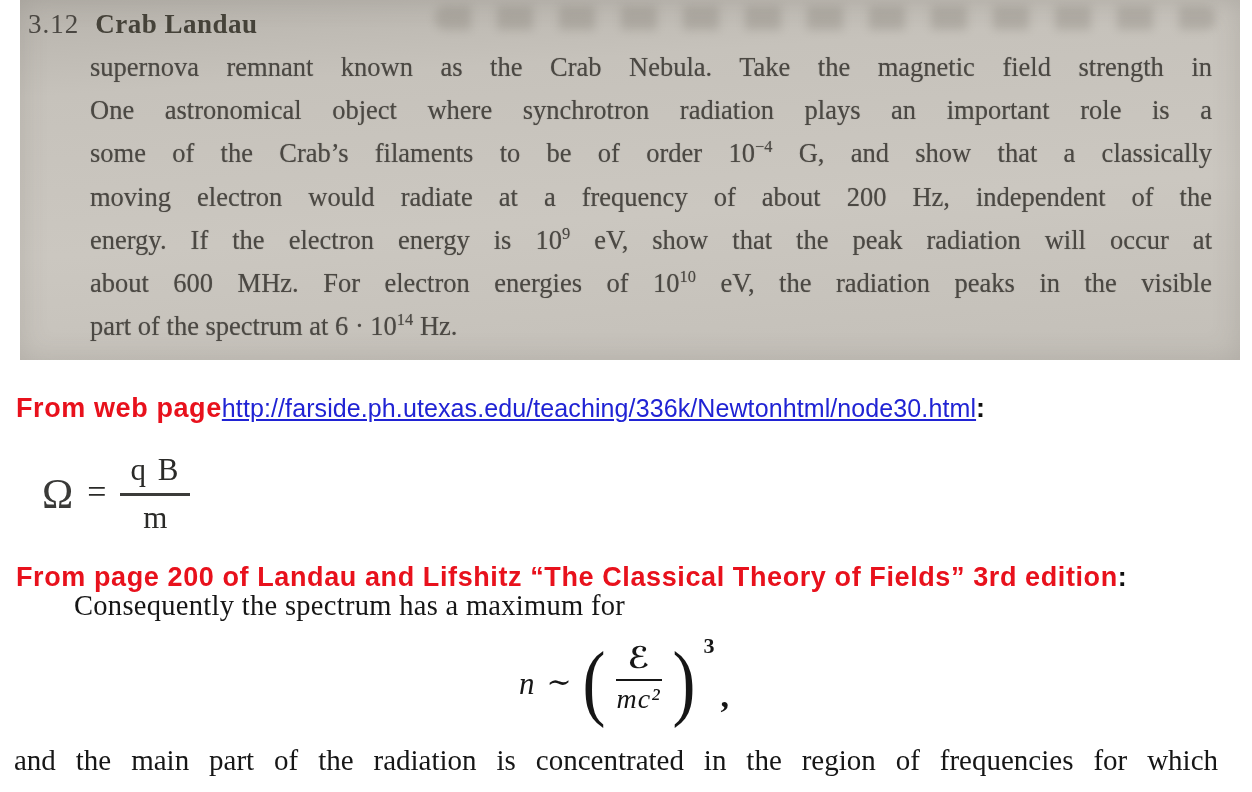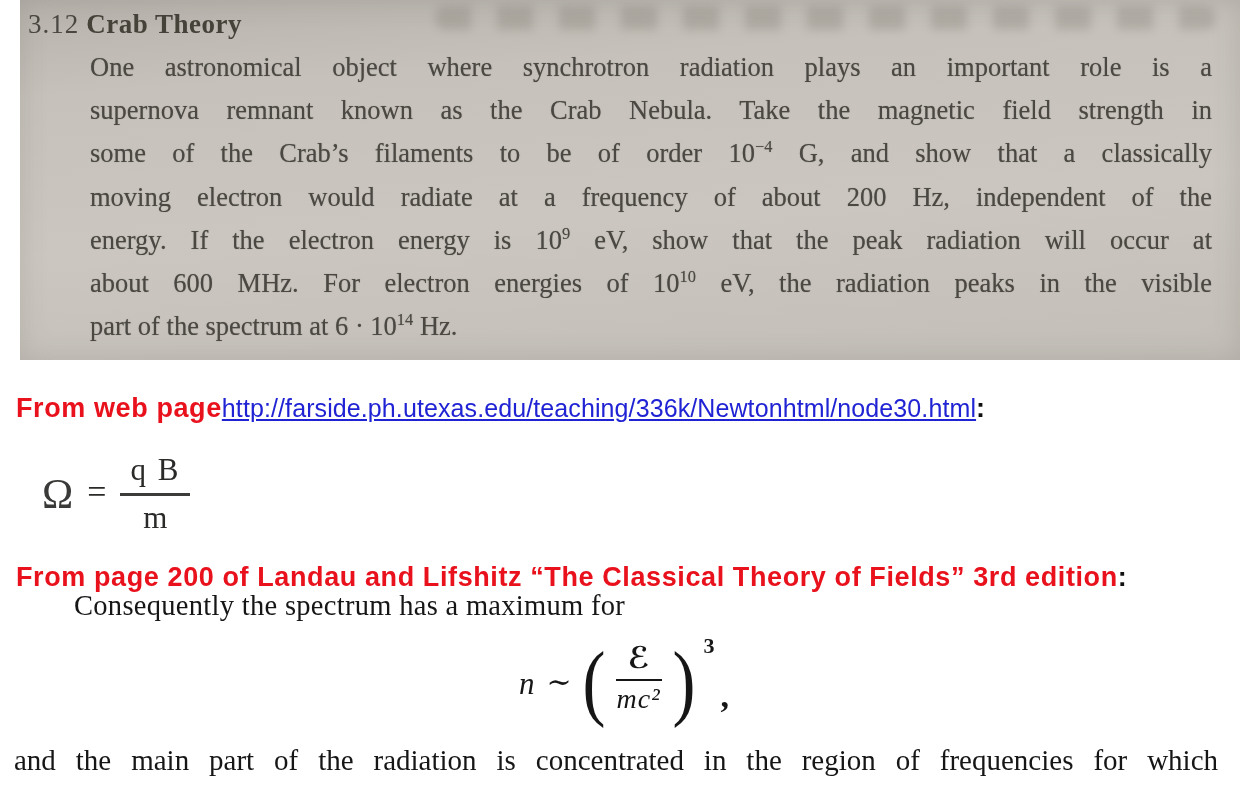--- a/index.html
+++ b/index.html
@@ -12,21 +12,21 @@
   .scan{
     position:absolute;left:20px;top:0;width:1220px;height:360px;
     background:linear-gradient(176deg,#b7b3ac 0%,#c6c2bb 22%,#cbc7c0 58%,#c3bfb8 100%);
     box-shadow:inset 0 0 28px rgba(90,85,75,.18);
   }
   .bleed{
     position:absolute;top:6px;left:34%;right:2%;height:24px;opacity:.45;
     background:repeating-linear-gradient(90deg,rgba(104,98,88,.5) 0 36px,rgba(104,98,88,0) 36px 62px);
     filter:blur(5px);border-radius:10px;
   }
-  .scan-head{position:absolute;left:8px;top:9px;display:flex;gap:7px;
+  .scan-head{position:absolute;left:8px;top:9px;display:flex;gap:16px;
     font-size:27px;color:#4a4742;}
   .prob-num{letter-spacing:1px;}
   .prob-title{font-weight:bold;letter-spacing:.5px;color:#454239;}
   .scan-body{position:absolute;left:70px;top:46px;width:1122px;
     font-size:26.5px;line-height:43.2px;color:#4b4843;
     text-shadow:0 0 1px rgba(75,72,67,.55);}
   .scan-line{text-align:justify;text-align-last:justify;white-space:normal;}
   .scan-line.last{text-align-last:left;}
   .scan-body sup{font-size:.62em;line-height:0;vertical-align:super;}
 
@@ -67,25 +67,25 @@
 </style>
 </head>
 <body>
 
 <div class="page">
 
   <section class="scan">
     <div class="bleed"></div>
     <div class="scan-head">
       <span class="prob-num">3.12</span>
-      <span class="prob-title">Crab Theory</span>
+      <span class="prob-title">Crab Landau</span>
     </div>
     <div class="scan-body" id="scan-body">
+        <div class="scan-line">supernova remnant known as the Crab Nebula. Take the magnetic field strength in</div>
         <div class="scan-line">One astronomical object where synchrotron radiation plays an important role is a</div>
-        <div class="scan-line">supernova remnant known as the Crab Nebula. Take the magnetic field strength in</div>
         <div class="scan-line">some of the Crab’s filaments to be of order 10<sup>−4</sup> G, and show that a classically</div>
         <div class="scan-line">moving electron would radiate at a frequency of about 200 Hz, independent of the</div>
         <div class="scan-line">energy. If the electron energy is 10<sup>9</sup> eV, show that the peak radiation will occur at</div>
         <div class="scan-line">about 600 MHz. For electron energies of 10<sup>10</sup> eV, the radiation peaks in the visible</div>
         <div class="scan-line last">part of the spectrum at 6 · 10<sup>14</sup> Hz.</div>
       </div>
   </section>
 
   <div class="src-line src1">
     <span class="red" style="color: rgb(232, 17, 28);">From web page</span><a class="link" style="color: rgb(32, 35, 212);">http://farside.ph.utexas.edu/teaching/336k/Newtonhtml/node30.html</a><span class="colon">:</span>

